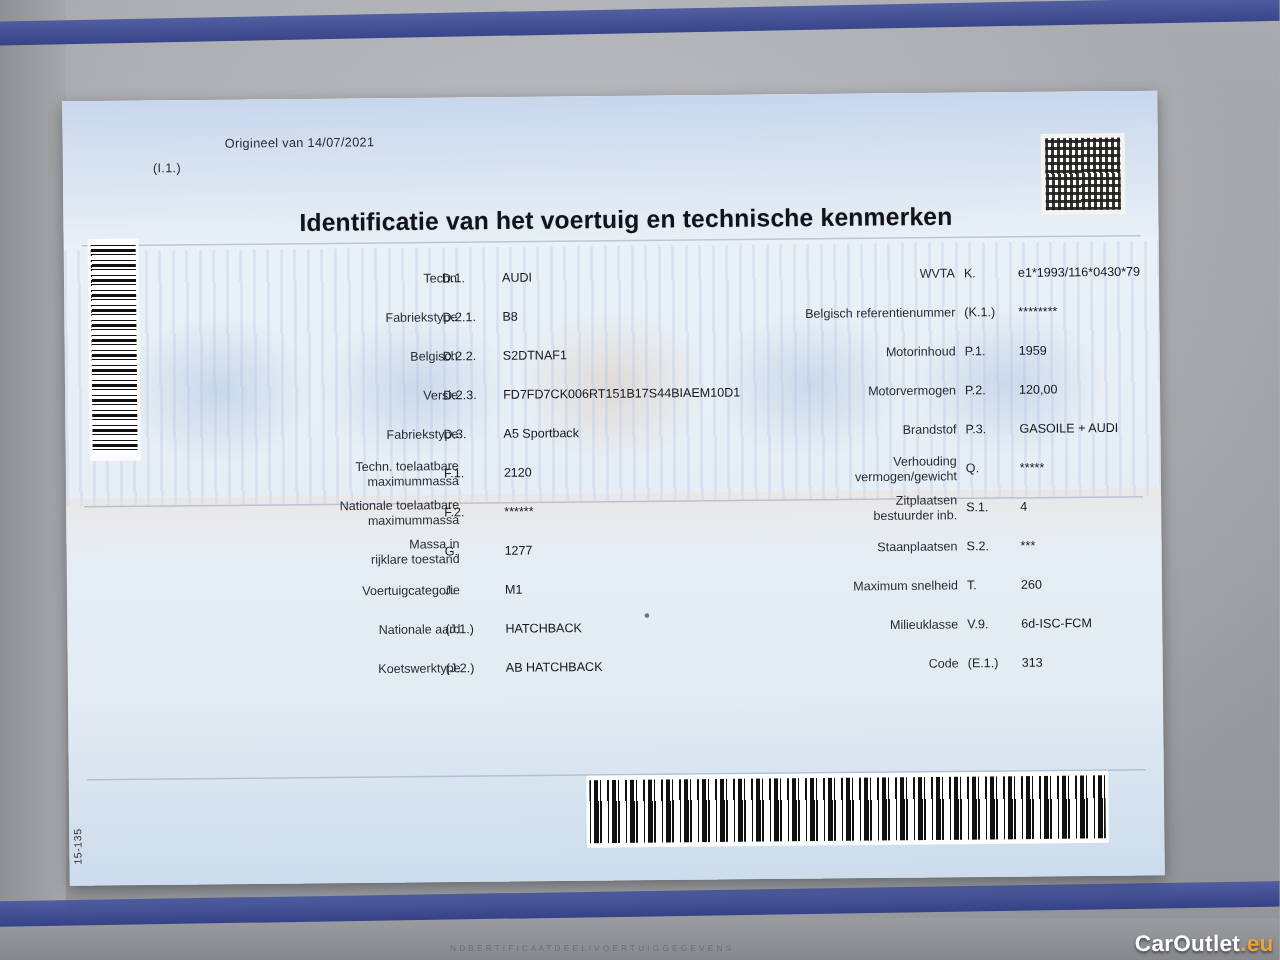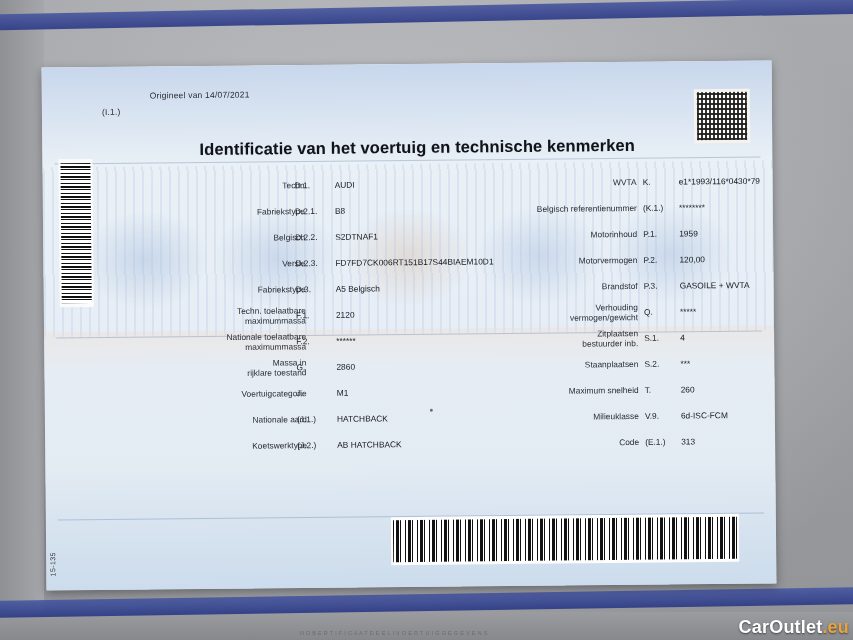--- a/index.html
+++ b/index.html
@@ -259,21 +259,21 @@
       #111 0px, #111 1px, #fff 1px, #fff 3px,
       #111 3px, #111 6px, #fff 6px, #fff 7px,
       #111 7px, #111 8px, #fff 8px, #fff 12px);
   }
 
   
   .watermark {
     position: absolute;
     right: 4px;
     bottom: 2px;
-    font-size: 18px;
+    font-size: 15px;
     color: #ffffff;
     font-weight: bold;
     letter-spacing: 0.2px;
     text-shadow: 0 1px 2px rgba(0,0,0,0.55);
   }
   .watermark .accent { color: #e8a33d; }
 
   .microtext {
     position: absolute;
     left: 300px;
@@ -347,39 +347,39 @@
         <span class="val">S2DTNAF1</span>
       </div>
       <div class="field">
         <span class="lbl">Versie</span>
         <span class="key">D.2.3.</span>
         <span class="val">FD7FD7CK006RT151B17S44BIAEM10D1</span>
       </div>
       <div class="field">
         <span class="lbl">Fabriekstype</span>
         <span class="key">D.3.</span>
-        <span class="val">A5 Belgisch</span>
+        <span class="val">A5 Sportback</span>
       </div>
       <div class="field">
         <span class="lbl">Techn. toelaatbare
 maximummassa</span>
         <span class="key">F.1.</span>
         <span class="val">2120</span>
       </div>
       <div class="field">
         <span class="lbl">Nationale toelaatbare
 maximummassa</span>
         <span class="key">F.2.</span>
         <span class="val">******</span>
       </div>
       <div class="field">
         <span class="lbl">Massa in
 rijklare toestand</span>
         <span class="key">G.</span>
-        <span class="val">2860</span>
+        <span class="val">1277</span>
       </div>
       <div class="field">
         <span class="lbl">Voertuigcategorie</span>
         <span class="key">J.</span>
         <span class="val">M1</span>
       </div>
       <div class="field">
         <span class="lbl">Nationale aard</span>
         <span class="key">(J.1.)</span>
         <span class="val">HATCHBACK</span>
@@ -408,21 +408,21 @@
         <span class="val">1959</span>
       </div>
       <div class="field">
         <span class="lbl">Motorvermogen</span>
         <span class="key">P.2.</span>
         <span class="val">120,00</span>
       </div>
       <div class="field">
         <span class="lbl">Brandstof</span>
         <span class="key">P.3.</span>
-        <span class="val">GASOILE + WVTA</span>
+        <span class="val">GASOILE + AUDI</span>
       </div>
       <div class="field">
         <span class="lbl">Verhouding
 vermogen/gewicht</span>
         <span class="key">Q.</span>
         <span class="val">*****</span>
       </div>
       <div class="field">
         <span class="lbl">Zitplaatsen
 bestuurder inb.</span>

